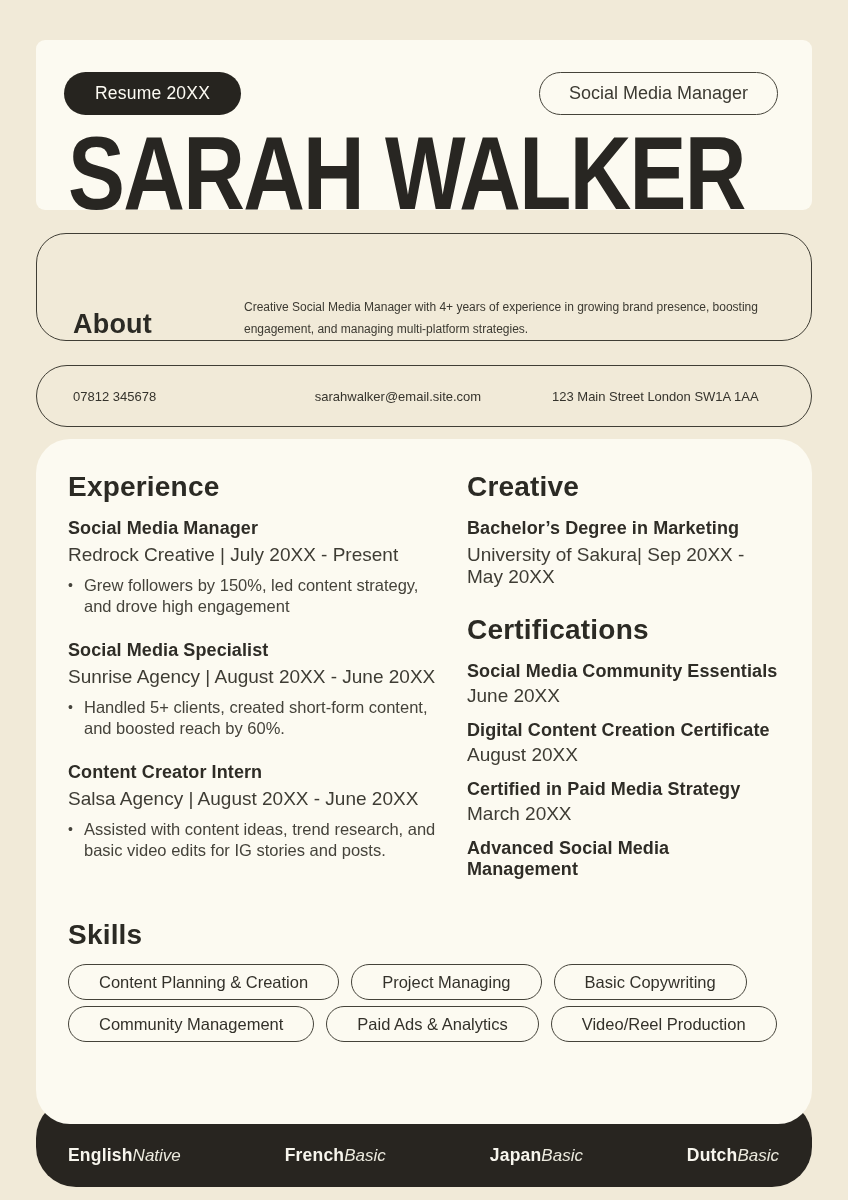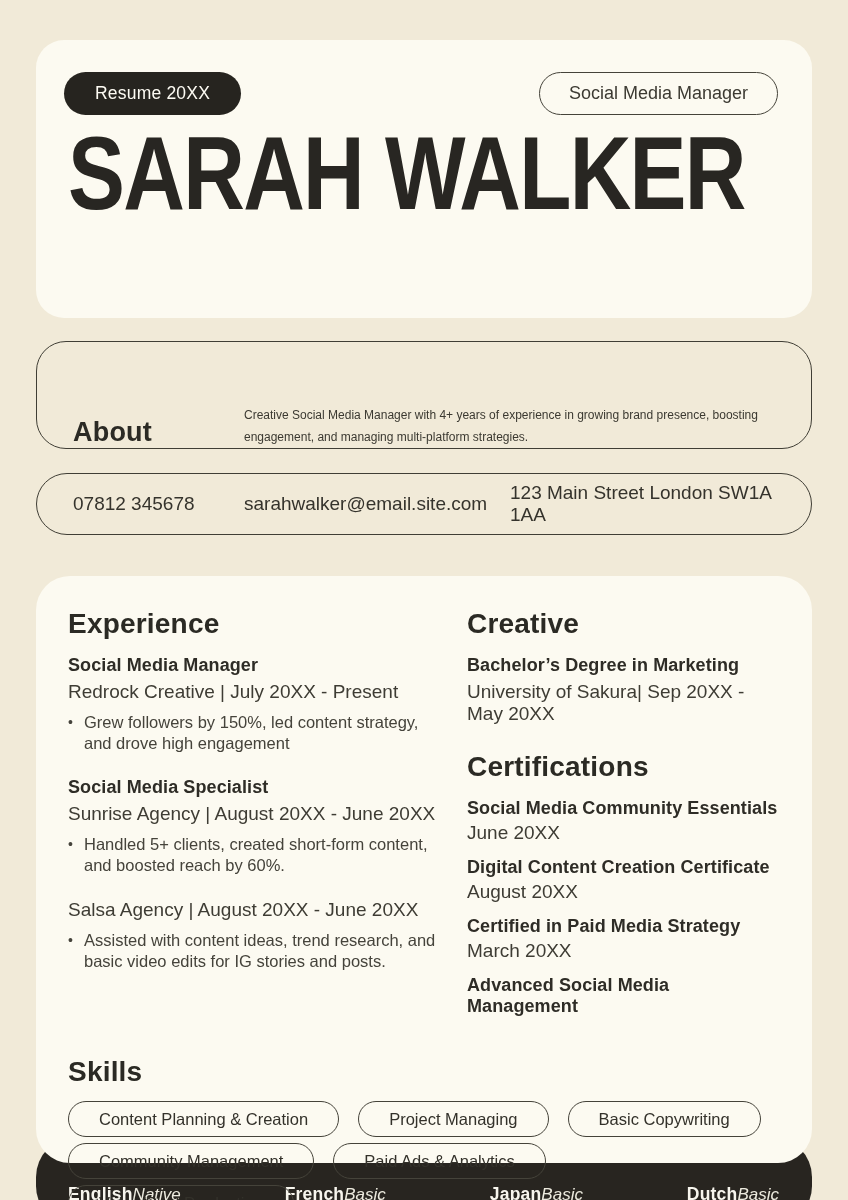--- a/index.html
+++ b/index.html
@@ -12,22 +12,22 @@
   }
   .page {
     width: 848px; height: 1200px;
     padding: 40px 36px 0 36px;
     position: relative;
   }
 
   
   .hero-card {
     background: #fcfaf1;
-    border-radius: 28px;
-    height: 278px;
+    border-radius: 9px;
+    height: 170px;
     padding: 32px 34px 0 28px;
     position: relative;
   }
   .hero-top {
     display: flex;
     justify-content: space-between;
     align-items: flex-start;
   }
   .badge-pill {
     background: #26241f;
@@ -87,32 +87,33 @@
 
   
   .contact-card {
     margin-top: 24px;
     border: 1.4px solid #403e35;
     border-radius: 32px;
     height: 62px;
     display: flex;
     align-items: center;
     padding: 0 36px;
-    font-size: 19px;
+    font-size: 13px;
     color: #35332c;
+    gap: 21px;
   }
   .contact-phone { width: 171px; flex: 0 0 171px; }
-  .contact-email { width: 266px; flex: 0 0 266px; }
+  .contact-email { width: 266px; flex: 0 0 266px; text-align: center; }
 
   
   .main-card {
-    margin-top: 41px;
+    margin-top: 12px;
     background: #fcfaf1;
     border-radius: 34px;
-    height: 587px;
+    height: 685px;
     padding: 32px 32px 0 32px;
     position: relative;
     z-index: 2;
   }
   .columns {
     display: grid;
     grid-template-columns: 399px 1fr;
   }
   h2.section-heading {
     font-size: 28px;
@@ -149,21 +150,21 @@
   .cert-block { margin-bottom: 13px; }
   .cert-title { margin-bottom: 3px; }
   .certs-heading { margin-top: 2px; }
 
   
   .skills-section { margin-top: 26px; }
   .skills-pills {
     margin-top: 13px;
     display: flex;
     flex-wrap: wrap;
-    gap: 6px 19px;
+    gap: 6px 12px;
     max-width: 760px;
   }
   .skill-pill {
     border: 1.4px solid #45433a;
     border-radius: 999px;
     padding: 7.5px 30px;
     font-size: 16.5px;
     color: #33312a;
     background: transparent;
     white-space: nowrap;
@@ -241,20 +242,21 @@
           <div class="job-meta">Sunrise Agency | August 20XX - June 20XX</div>
           <ul class="job-bullets">
             <li>
                 <span class="dot">•</span>
                 <span>Handled 5+ clients, created short-form content, and boosted reach by 60%.</span>
               </li>
           </ul>
         </div>
 
         <div class="job">
+          <div class="job-title">Content Creator Intern</div>
           <div class="job-meta">Salsa Agency | August 20XX - June 20XX</div>
           <ul class="job-bullets">
             <li>
                 <span class="dot">•</span>
                 <span>Assisted with content ideas, trend research, and basic video edits for IG stories and posts.</span>
               </li>
           </ul>
         </div>
       </div>
 

